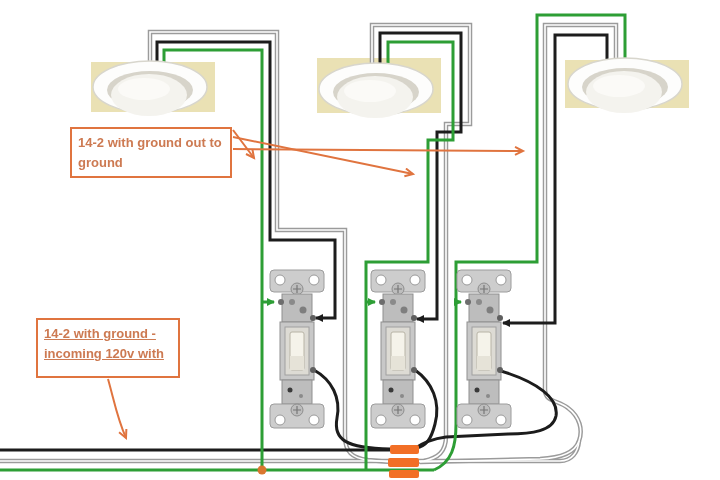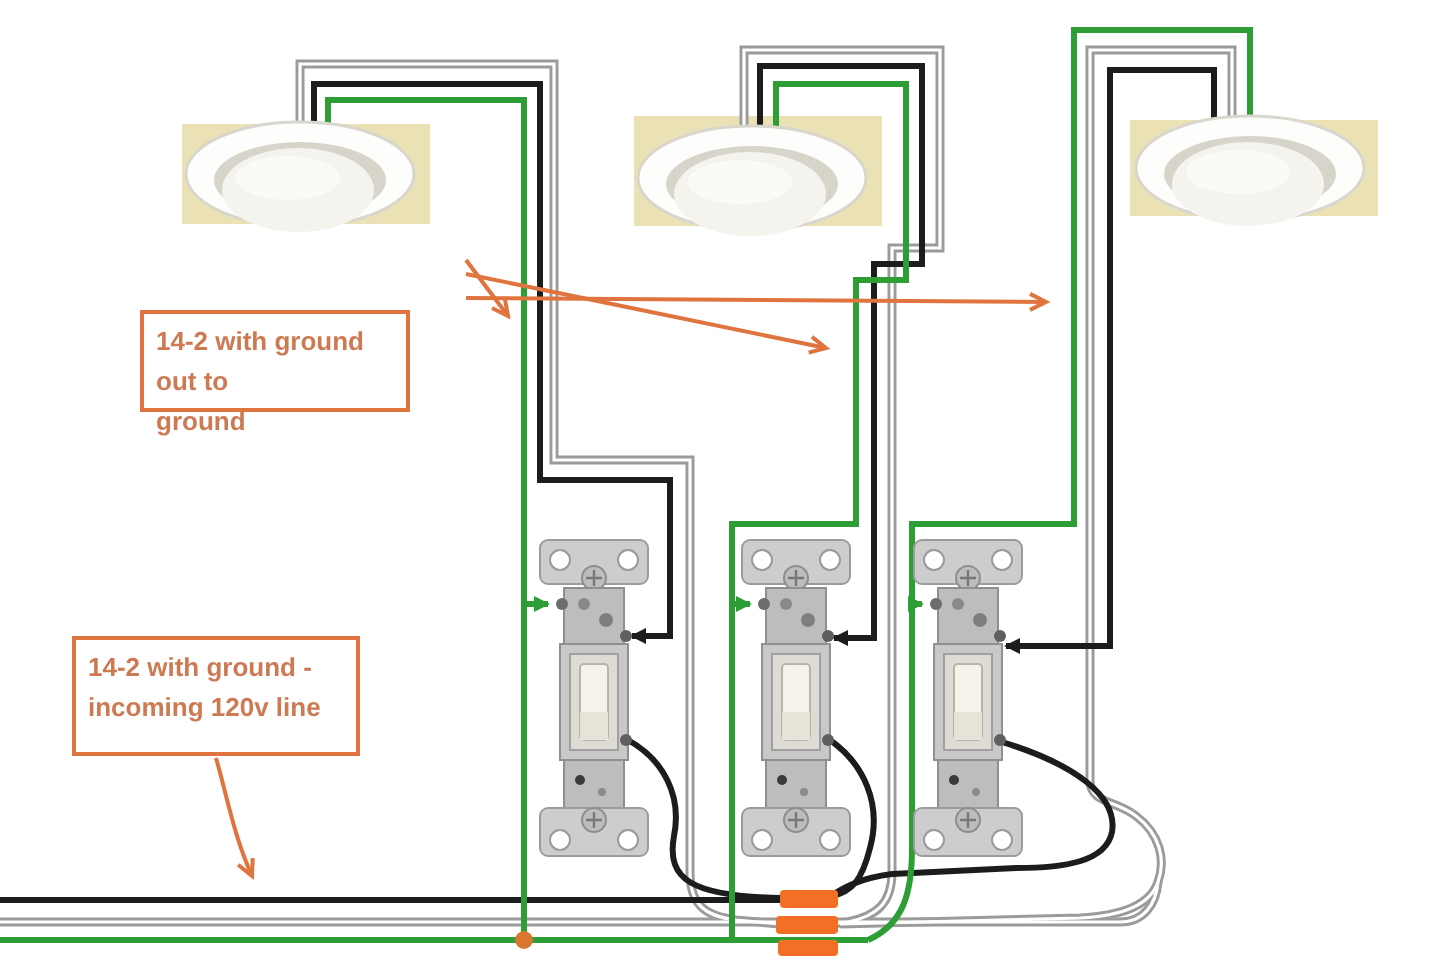--- a/index.html
+++ b/index.html
@@ -19,22 +19,22 @@
     position:absolute;
     border:2px solid var(--orange);
     color:var(--orange-text);
     font-weight:bold;
     font-size:13px;
     line-height:20px;
     padding:4px 6px;
     background:transparent;
     box-sizing:border-box;
   }
-  .callout1{left:70px;top:127px;width:135px;height:51px;margin-top:28px;}
-  .callout2{left:36px;top:318px;width:144px;height:60px;}
+  .callout1{left:70px;top:127px;width:162px;height:51px;}
+  .callout2{left:36px;top:318px;width:144px;height:60px;text-decoration:underline;}
   .grayOuter{stroke:var(--wire-gray);stroke-width:4.5;fill:none;}
   .grayCore{stroke:#ffffff;stroke-width:1.6;fill:none;}
   .blk{stroke:var(--wire-black);stroke-width:3;fill:none;}
   .grn{stroke:var(--wire-green);stroke-width:3;fill:none;}
   .oarrow{stroke:var(--orange);stroke-width:2;fill:none;}
 </style>
 </head>
 <body>
 
 <div class="canvas">
@@ -161,16 +161,16 @@
     <path class="oarrow" d="M108,379 C114,400 117,418 126,438" marker-end="url(#arrowO)"></path>
   </g>
 </svg>
 
 <div class="callout callout1">
   <div>14-2 with ground out to</div>
   <div>ground</div>
 </div>
 <div class="callout callout2">
   <div>14-2 with ground -</div>
-  <div>incoming 120v line</div>
+  <div>incoming 120v with</div>
 </div>
 
 </div>
 
 </body></html>

